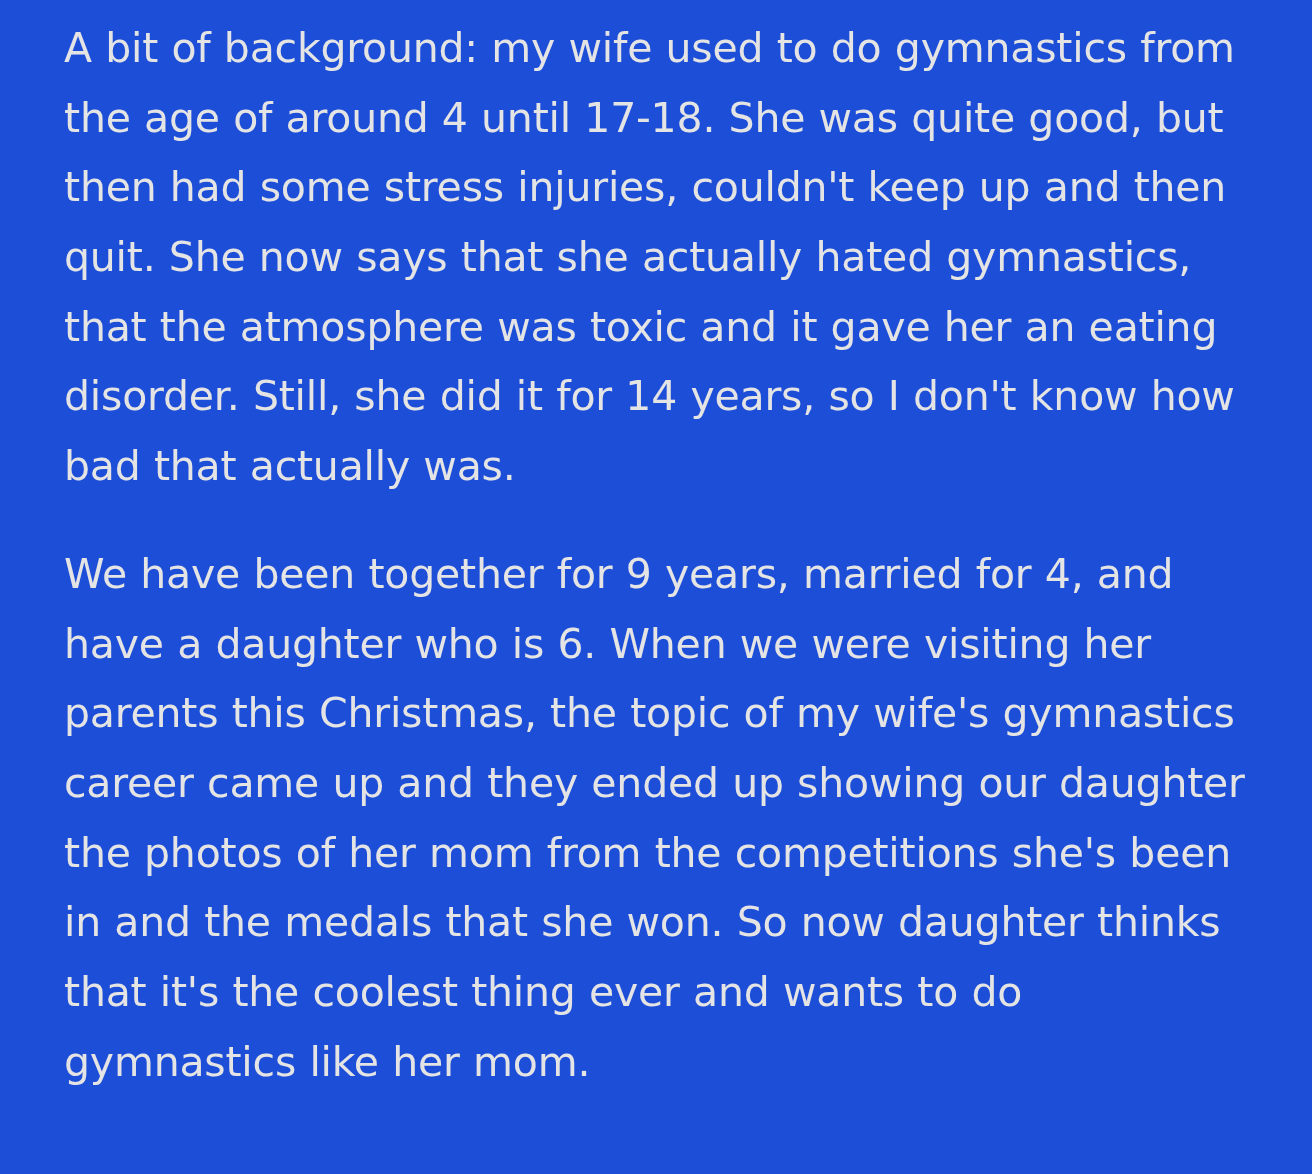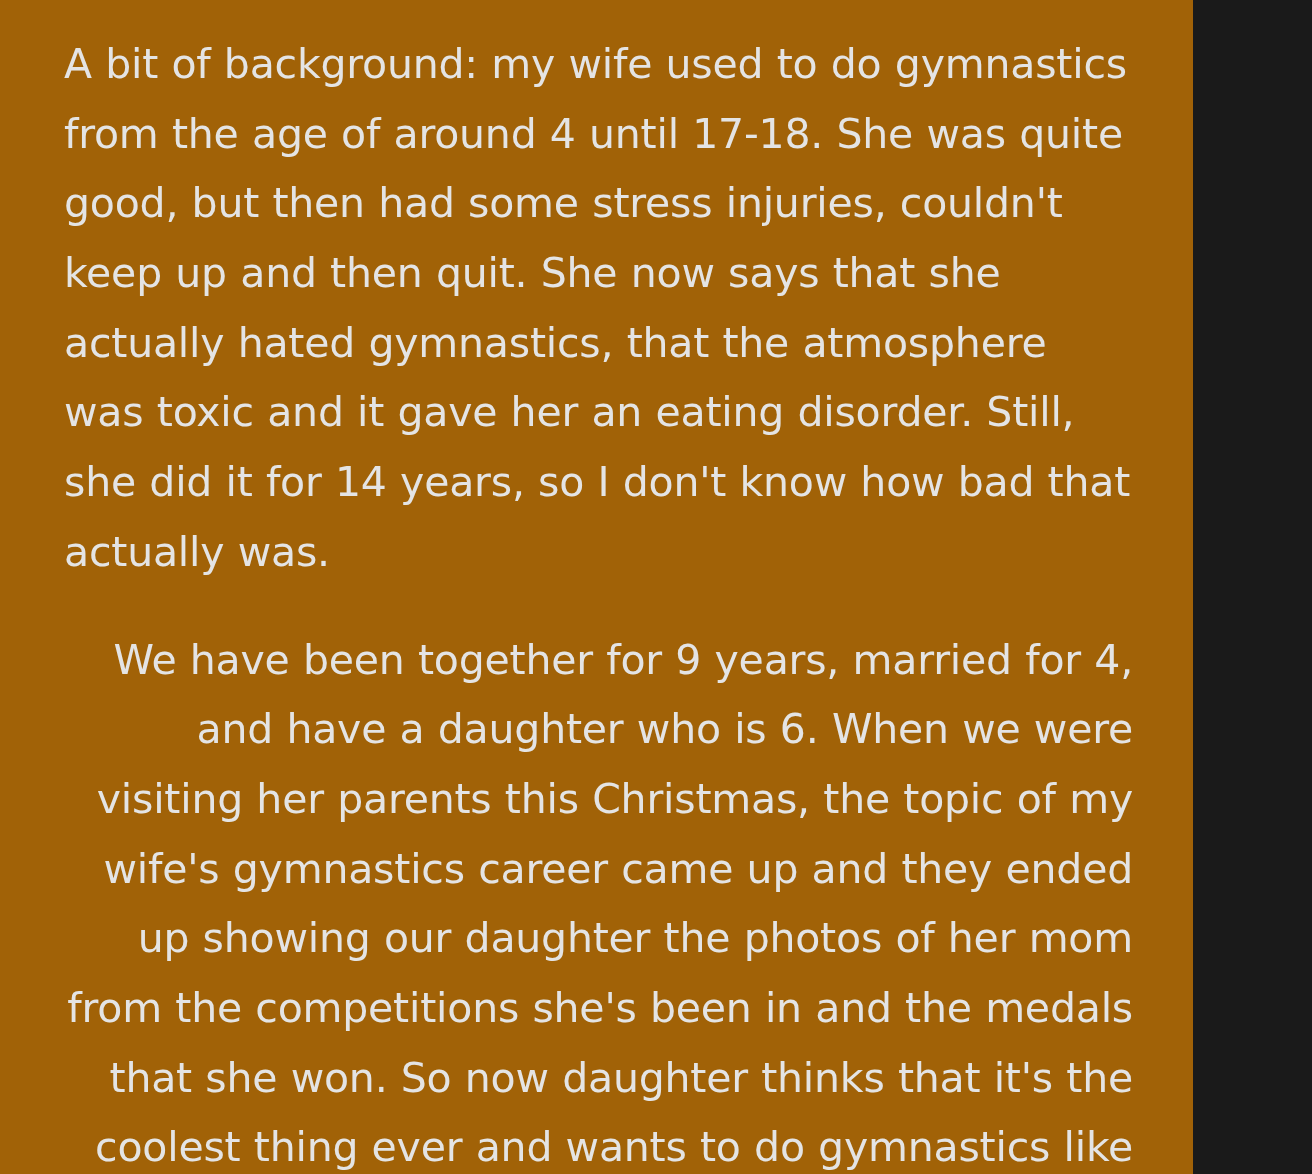--- a/index.html
+++ b/index.html
@@ -8,36 +8,35 @@
   }
   body {
     width: 1312px;
     height: 1174px;
     background: #1a1a1a;
     font-family: "DejaVu Sans", sans-serif;
     overflow: hidden;
   }
   .post-body {
     box-sizing: border-box;
-    width: 1193px;
+    width: 1312px;
     height: 1174px;
-    padding: 30px 60px 0 64px;
-    background: #a16207;
+    padding: 14px 60px 0 64px;
+    background: #1d4ed8;
   }
   .paragraph {
     color: #e4e4e4;
     font-size: 41px;
     line-height: 1.70;
     letter-spacing: -0.2px;
     margin: 0 0 38px 0;
     word-spacing: 0.5px;
   }
   .paragraph:last-child {
     margin-bottom: 0;
-    text-align: right;
   }
 </style>
 </head>
 <body>
 
 <div class="post-body">
   <p class="paragraph">A bit of background: my wife used to do gymnastics from the age of around 4 until 17-18. She was quite good, but then had some stress injuries, couldn't keep up and then quit. She now says that she actually hated gymnastics, that the atmosphere was toxic and it gave her an eating disorder. Still, she did it for 14 years, so I don't know how bad that actually was.</p>
   <p class="paragraph">We have been together for 9 years, married for 4, and have a daughter who is 6. When we were visiting her parents this Christmas, the topic of my wife's gymnastics career came up and they ended up showing our daughter the photos of her mom from the competitions she's been in and the medals that she won. So now daughter thinks that it's the coolest thing ever and wants to do gymnastics like her mom.</p>
 </div>
 

